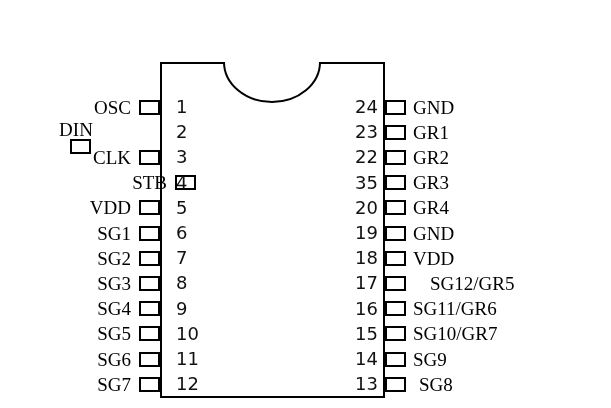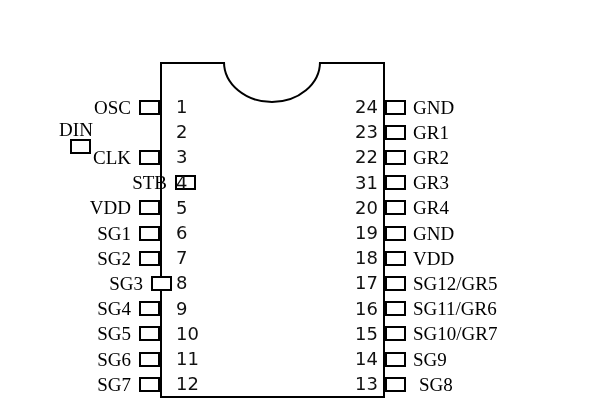--- a/index.html
+++ b/index.html
@@ -134,21 +134,21 @@
         <div class="pin-box"></div>
       </div>
       <div class="pin-row left" style="top: 204px; justify-content: flex-end;">
         <div class="pin-label">SG1</div>
         <div class="pin-box"></div>
       </div>
       <div class="pin-row left" style="top: 229.2px;">
         <div class="pin-label">SG2</div>
         <div class="pin-box"></div>
       </div>
-      <div class="pin-row left" style="top: 254.4px; padding-left: 12px;">
+      <div class="pin-row left" style="top: 254.4px;">
         <div class="pin-label">SG3</div>
         <div class="pin-box"></div>
       </div>
       <div class="pin-row left" style="top: 279.6px;">
         <div class="pin-label">SG4</div>
         <div class="pin-box"></div>
       </div>
       <div class="pin-row left" style="top: 304.8px;">
         <div class="pin-label">SG5</div>
         <div class="pin-box"></div>
@@ -185,21 +185,21 @@
         <div class="pin-label">GR4</div>
       </div>
       <div class="pin-row right" style="top: 204px;">
         <div class="pin-box"></div>
         <div class="pin-label">GND</div>
       </div>
       <div class="pin-row right" style="top: 229.2px;">
         <div class="pin-box"></div>
         <div class="pin-label">VDD</div>
       </div>
-      <div class="pin-row right" style="top: 254.4px;">
+      <div class="pin-row right" style="top: 254.4px; gap: 17px;">
         <div class="pin-box"></div>
         <div class="pin-label">SG12/GR5</div>
       </div>
       <div class="pin-row right" style="top: 279.6px;">
         <div class="pin-box"></div>
         <div class="pin-label">SG11/GR6</div>
       </div>
       <div class="pin-row right" style="top: 304.8px;">
         <div class="pin-box"></div>
         <div class="pin-label">SG10/GR7</div>
@@ -222,21 +222,21 @@
     <div class="pin-number left" style="top: 204px;">6</div>
     <div class="pin-number left" style="top: 229.2px;">7</div>
     <div class="pin-number left" style="top: 254.4px;">8</div>
     <div class="pin-number left" style="top: 279.6px;">9</div>
     <div class="pin-number left" style="top: 304.8px;">10</div>
     <div class="pin-number left" style="top: 330px;">11</div>
     <div class="pin-number left" style="top: 355.2px;">12</div>
     <div class="pin-number right" style="top: 78px;">24</div>
     <div class="pin-number right" style="top: 103.2px;">23</div>
     <div class="pin-number right" style="top: 128.4px;">22</div>
-    <div class="pin-number right" style="top: 153.6px;">31</div>
+    <div class="pin-number right" style="top: 153.6px;">35</div>
     <div class="pin-number right" style="top: 178.8px;">20</div>
     <div class="pin-number right" style="top: 204px;">19</div>
     <div class="pin-number right" style="top: 229.2px;">18</div>
     <div class="pin-number right" style="top: 254.4px;">17</div>
     <div class="pin-number right" style="top: 279.6px;">16</div>
     <div class="pin-number right" style="top: 304.8px; text-align: right;">15</div>
     <div class="pin-number right" style="top: 330px;">14</div>
     <div class="pin-number right" style="top: 355.2px;">13</div>
   </div>
 

